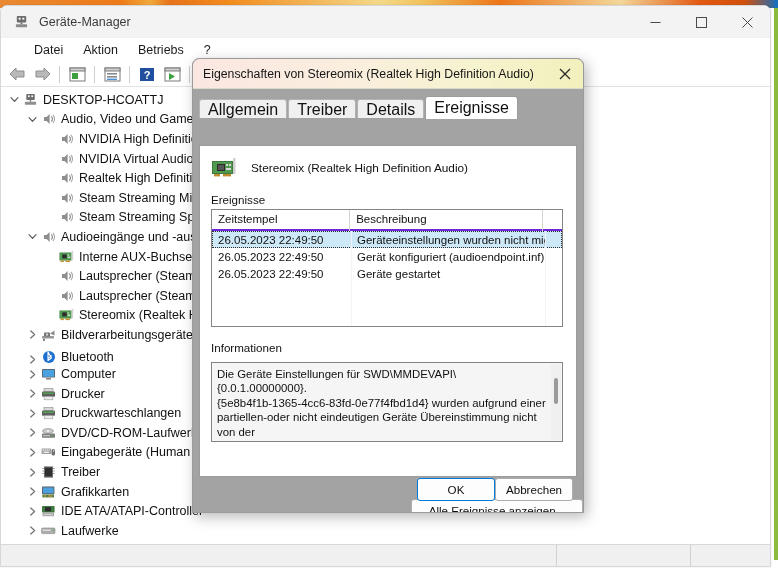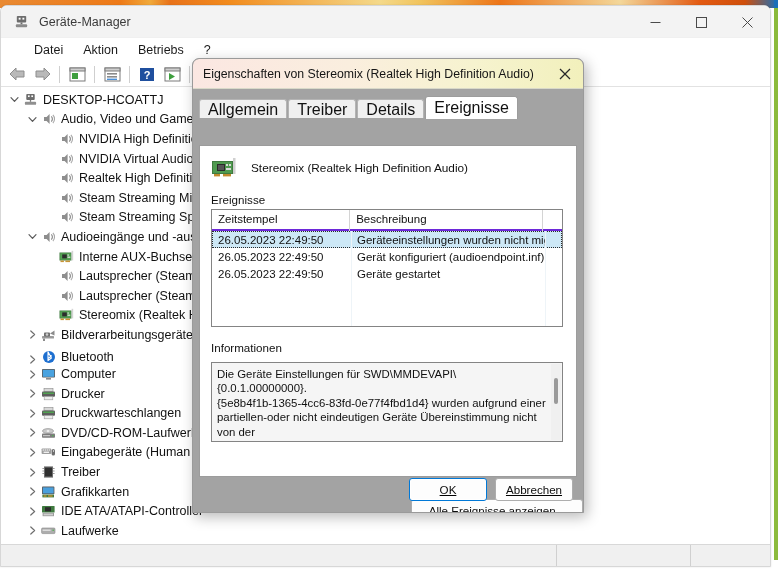--- a/index.html
+++ b/index.html
@@ -293,21 +293,21 @@
     border-radius: 3px;
     height: 23px;
     display: inline-flex; align-items: center; justify-content: center;
   }
   .btn-all-events {
     position: absolute; left: 218px; top: 440px;
     width: 172px; height: 23px;
   }
   .dlg-footer-btns {
     position: absolute; right: 10px; bottom: 11px;
-    display: flex; gap: 8px; text-decoration: underline;
+    display: flex; 
   }
   .btn-ok { width: 78px; border: 1px solid #0078d7; box-shadow: inset 0 0 0 1px #ffffff; }
   .btn-cancel { width: 78px; }
 
   
   svg { display: block; }
 </style>
 </head>
 <body>
 

